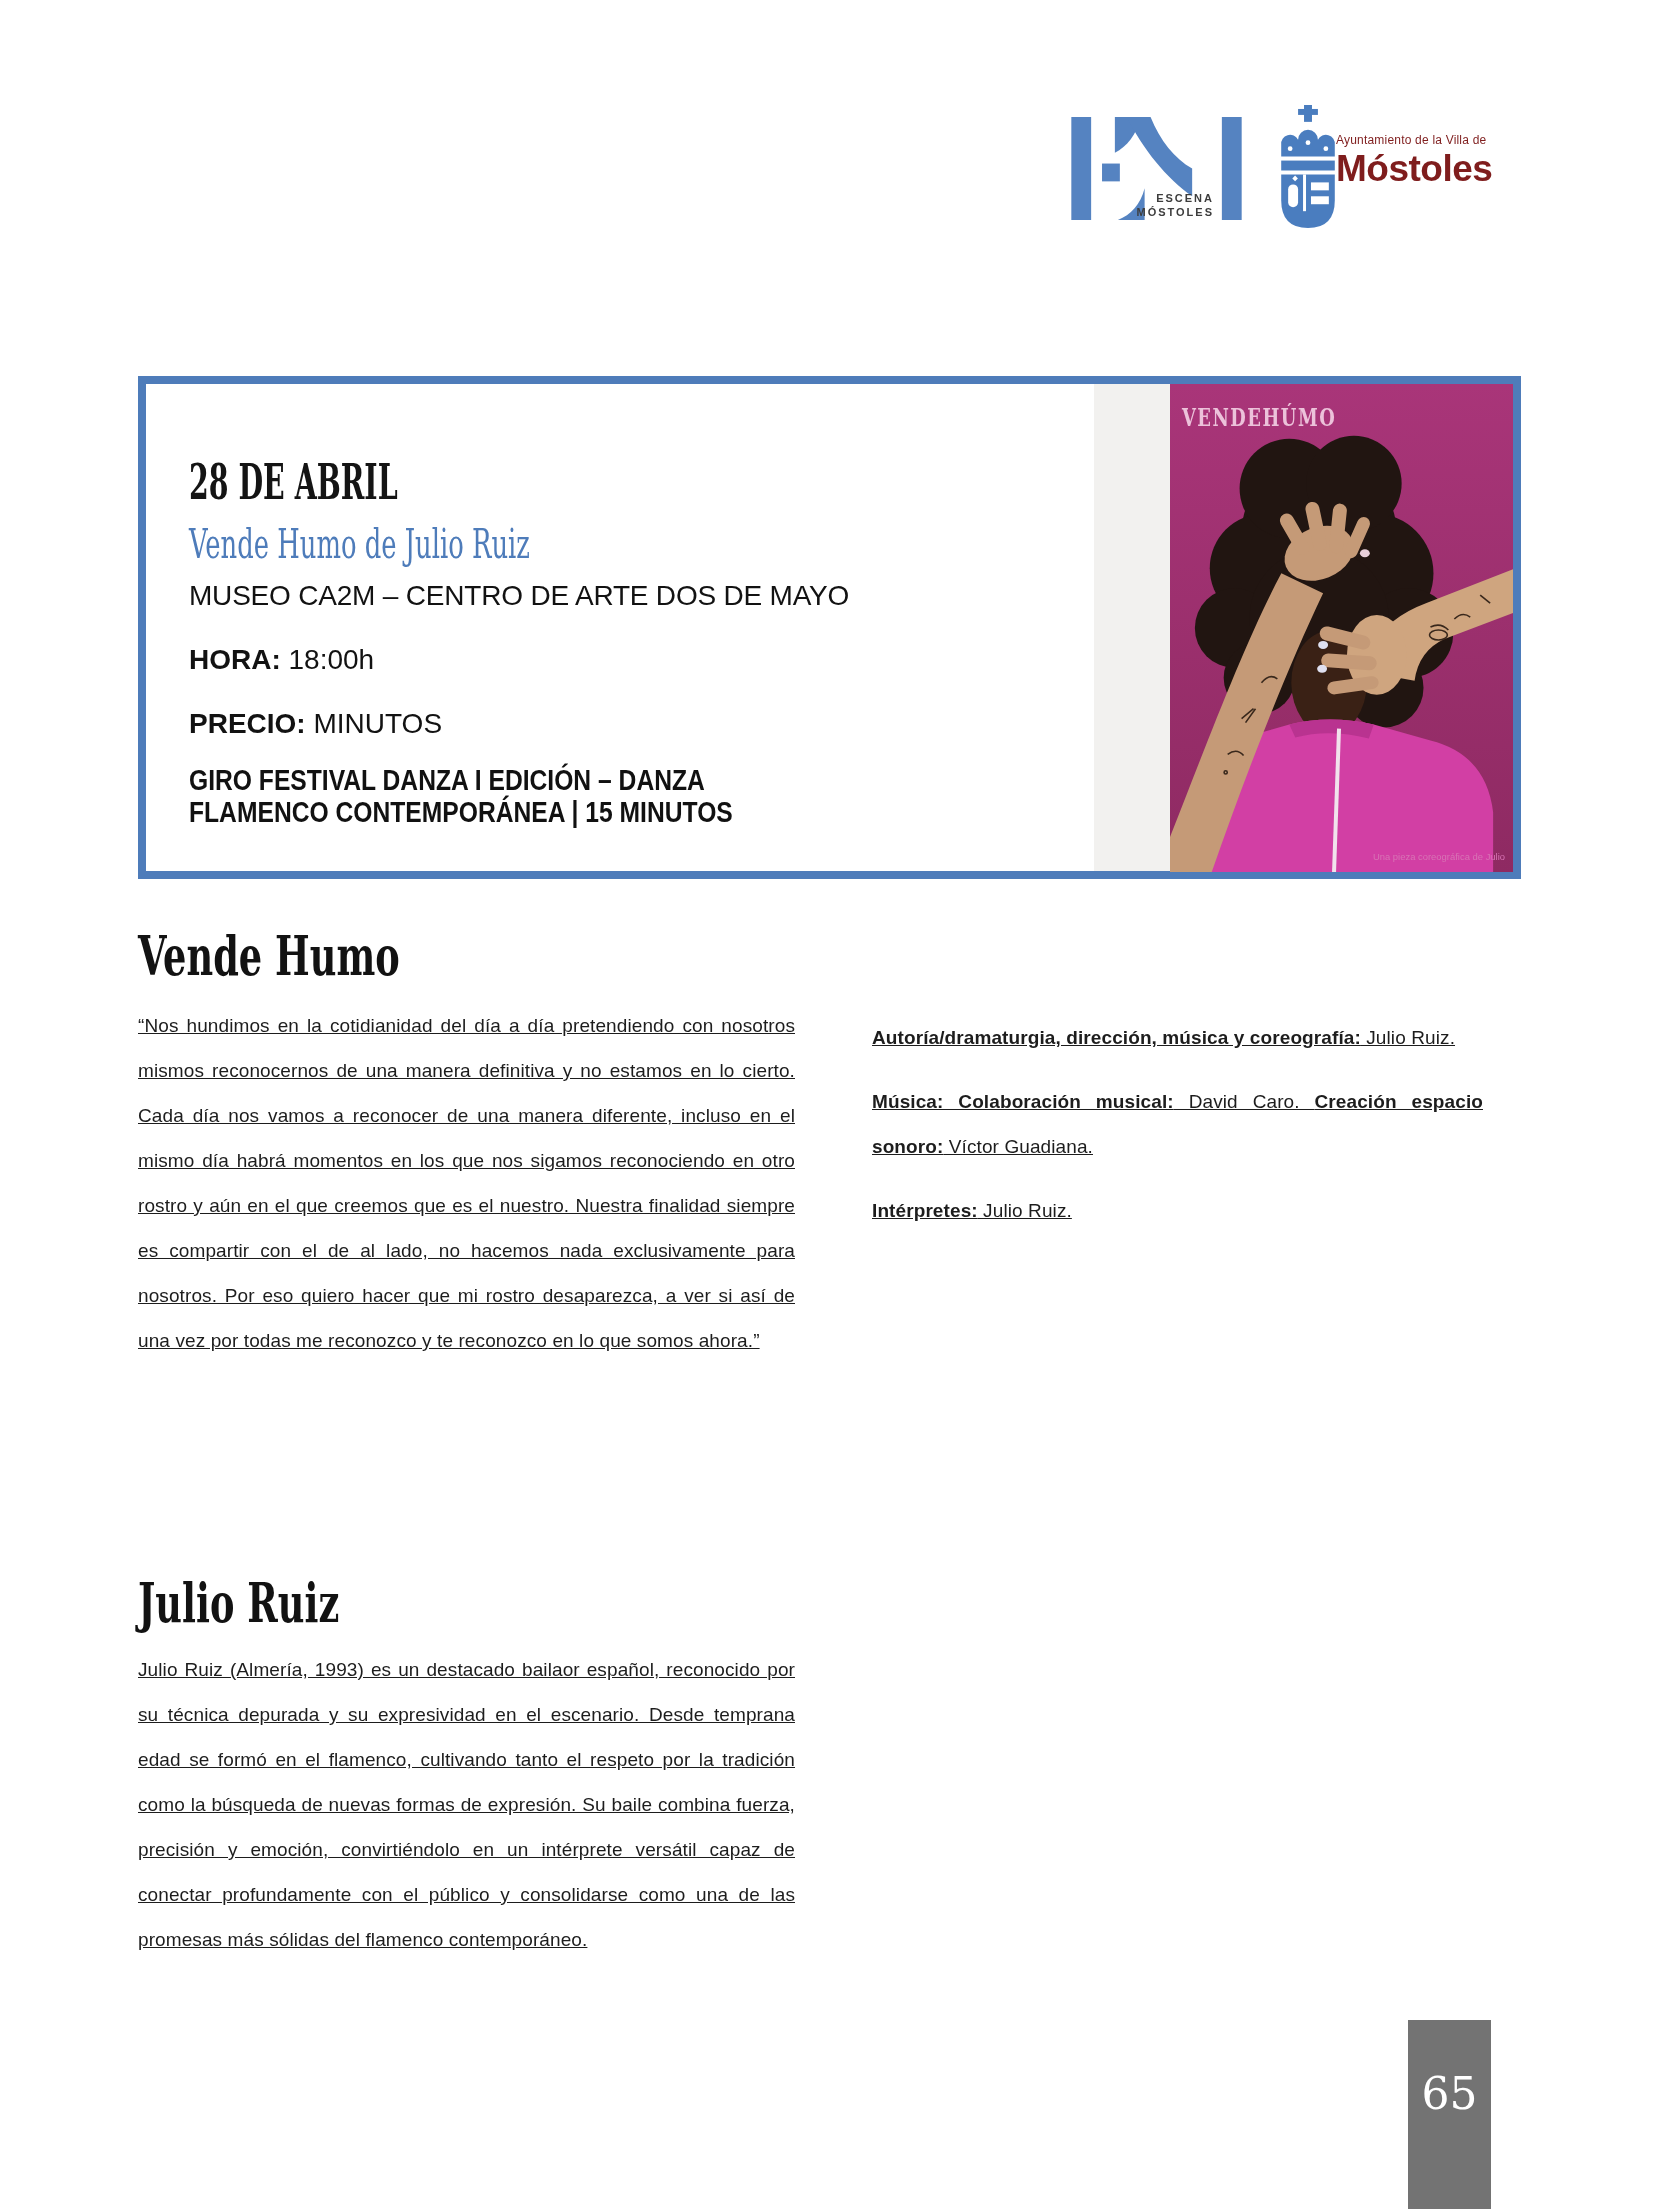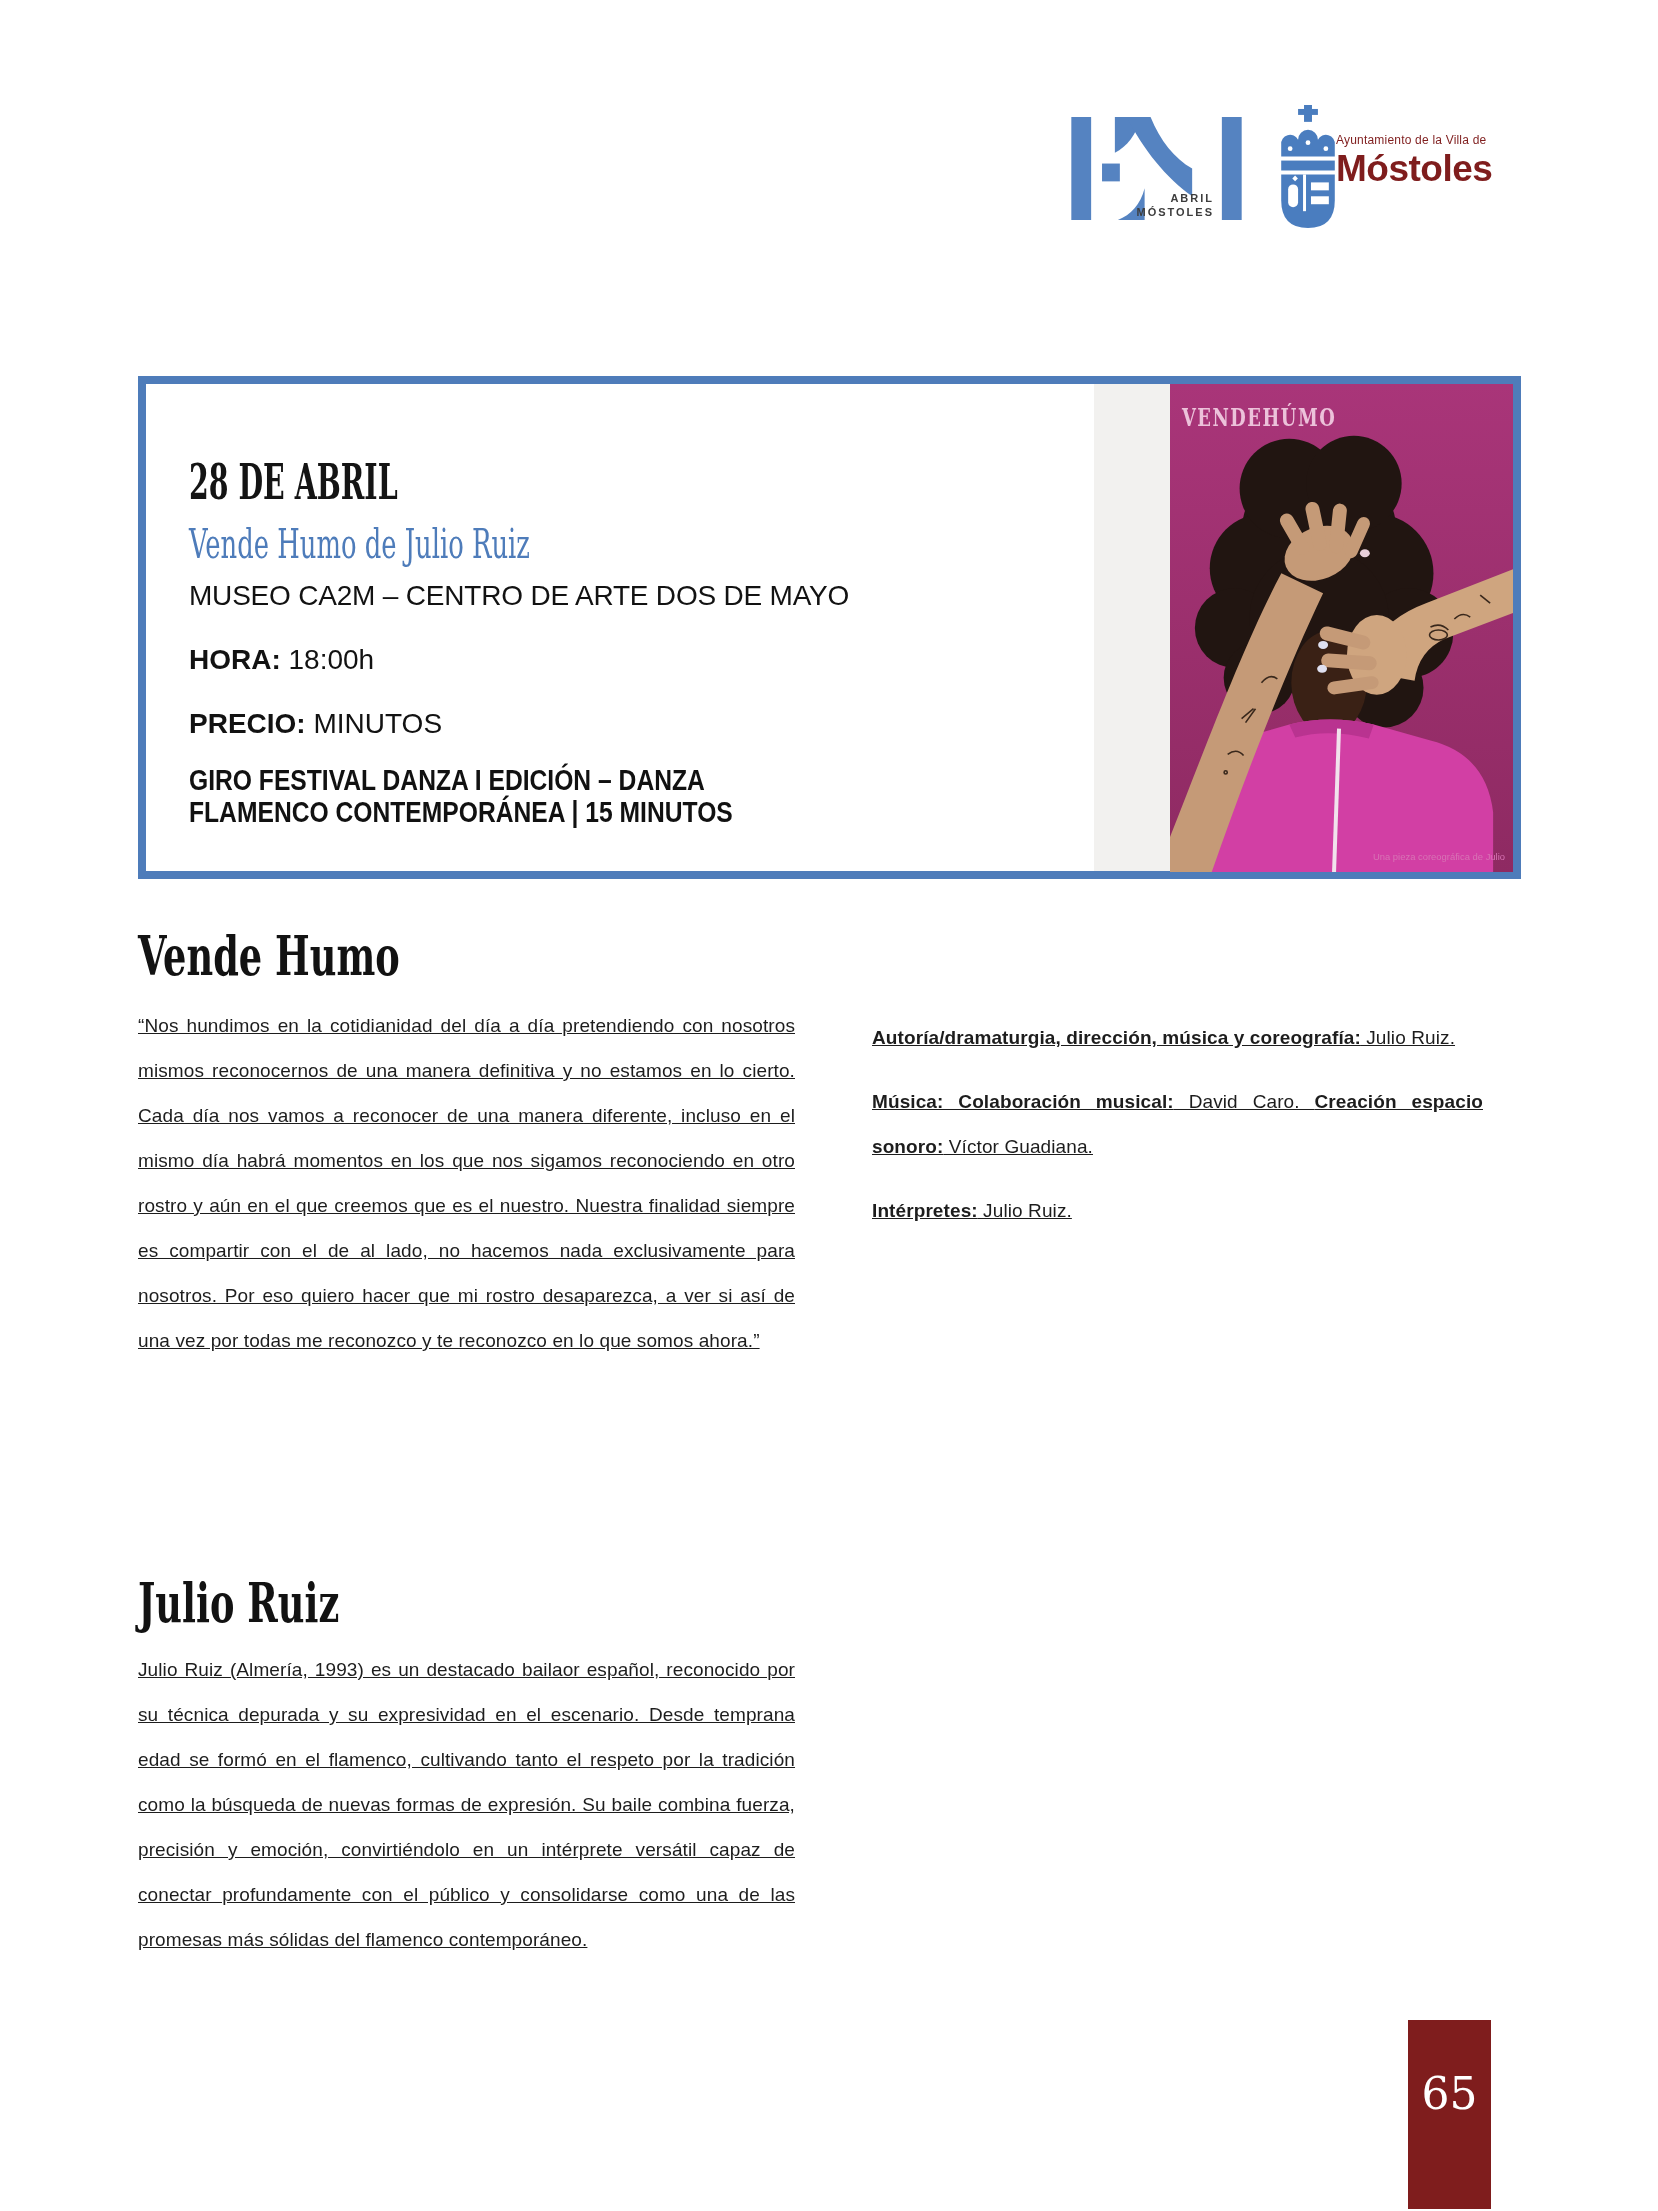--- a/index.html
+++ b/index.html
@@ -59,42 +59,42 @@
     color:#1d1d1d; letter-spacing:0.1px;text-decoration:underline;
   }
   .left-col { left:138px; width:657px; }
   .right-col { left:872px; width:611px; }
   .credit { margin:0 0 19px 0; }
   .credit .b { font-weight:700; }
 
   
   .page-tab {
     position:absolute; left:1408px; top:2020px; width:83px; height:189px;
-    background:#7f1d1d; text-align:center; box-sizing:border-box; padding-top:48px;
+    background:#737373; text-align:center; box-sizing:border-box; padding-top:48px;
   }
   .page-tab .num { font-family:"DejaVu Serif", serif; font-size:44px; color:#ffffff; }
 </style>
 </head>
 <body>
 
 <div class="page">
 
   <div class="em-logo">
     <svg width="171" height="103" viewBox="0 0 172 104">
       <g fill="#5583c1">
         <rect x="0" y="0" width="20" height="104"></rect>
         <rect x="31" y="47" width="18" height="18"></rect>
         <path d="M44,0 L70,0 C66,18 56,30 44,36 Z"></path>
         <path d="M47,104 C60,99 70,88 74,72 L74,104 Z"></path>
         <path d="M56,0 L80,0 C90,24 104,42 122,52 L122,80 C96,62 72,32 56,0 Z"></path>
         <rect x="152" y="0" width="20" height="104"></rect>
       </g>
     </svg>
     <div class="em-text">
-      <div>ABRIL</div>
+      <div>ESCENA</div>
       <div>MÓSTOLES</div>
     </div>
   </div>
 
   <div class="city-logo">
     <svg class="shield" width="62" height="129" viewBox="0 0 62 130">
       <g fill="#4a7dbf">
         <rect x="27" y="0" width="8" height="17"></rect>
         <rect x="21" y="4" width="20" height="6"></rect>
         <path d="M4,52 L4,40 A9,9 0 0 1 21,35 A10,10 0 0 1 41,35 A9,9 0 0 1 58,40 L58,52 Z"></path>

